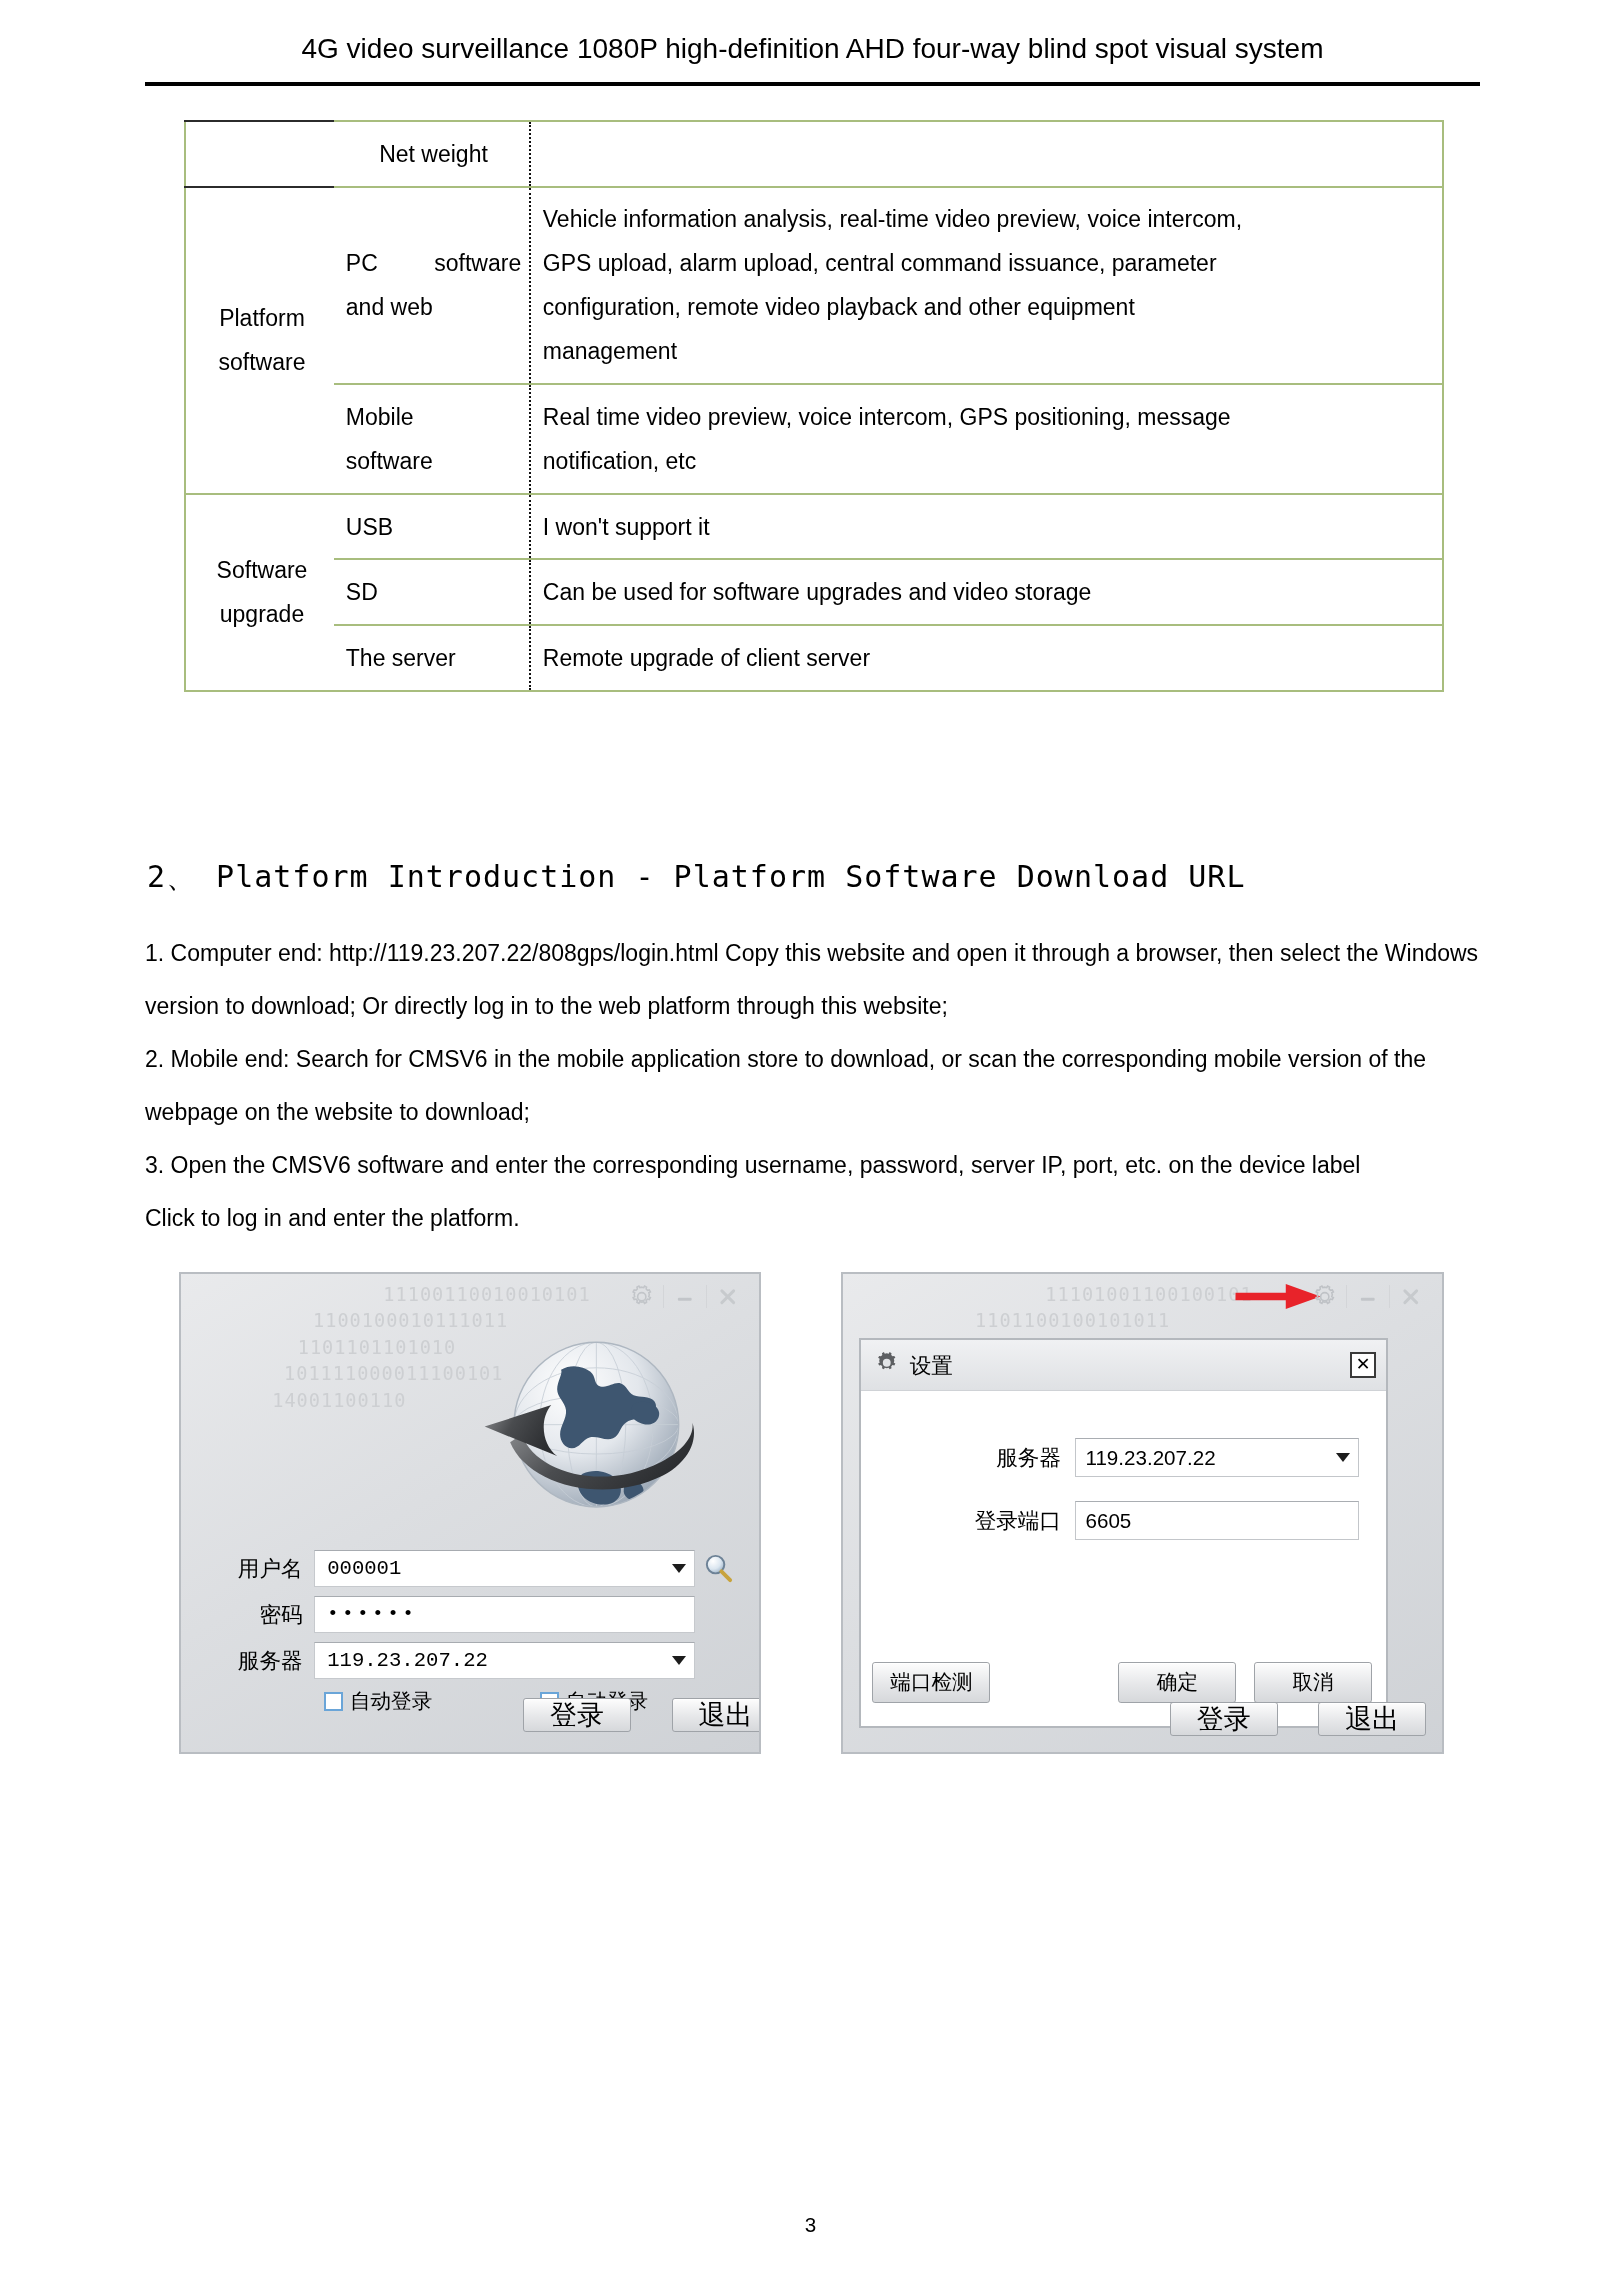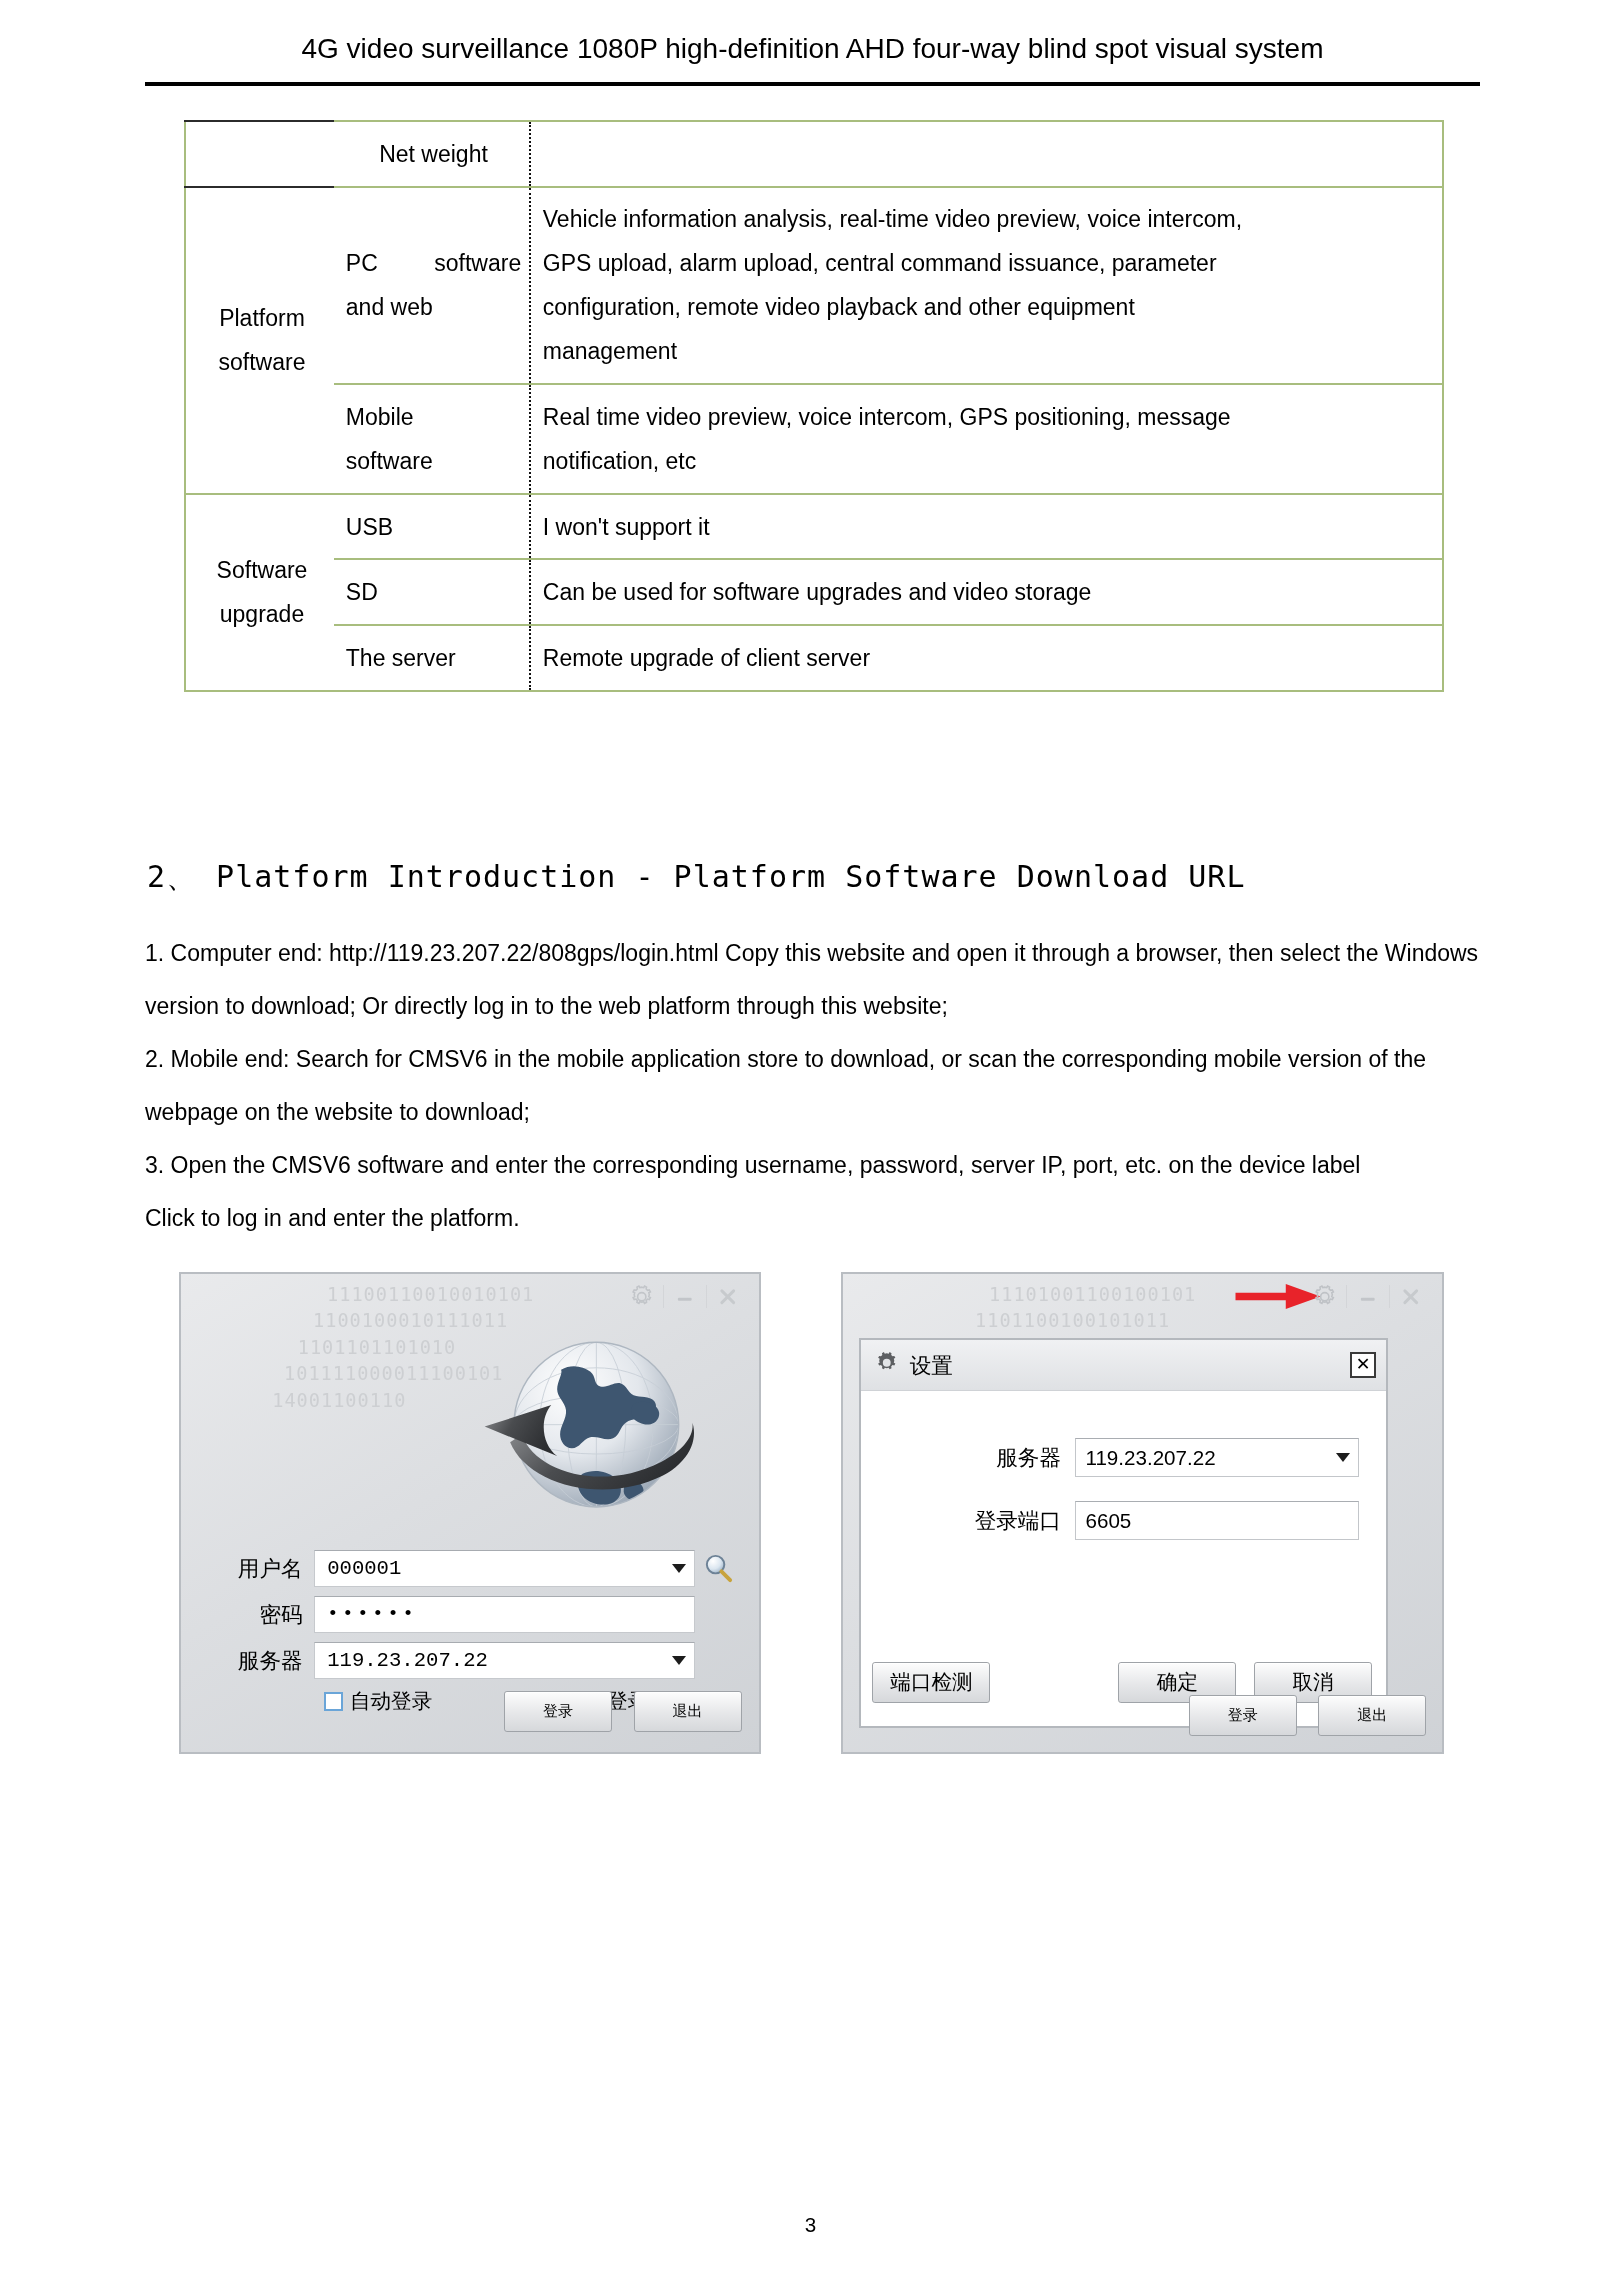--- a/index.html
+++ b/index.html
@@ -136,21 +136,21 @@
     top: 7.8px;
     width: 323px;
     font-family: "DejaVu Sans Mono", monospace;
     font-size: 18.6px;
     line-height: 26.5px;
     color: #cdcfd2;
     letter-spacing: 1px;
     white-space: nowrap;
     user-select: none;
   }
-  .binary-bg div:nth-child(1) { margin-left: 43px; }
+  .binary-bg div:nth-child(1) { margin-left: 83px; text-align: center; }
   .binary-bg div:nth-child(2) { margin-left: 29px; }
   .binary-bg div:nth-child(3) { margin-left: 13.7px; }
   .binary-bg div:nth-child(4) { margin-left: 0px; }
   .binary-bg div:nth-child(5) { margin-left: -11.8px; }
 
   .win-controls {
     position: absolute;
     top: 5.9px;
     right: 9.8px;
     display: flex;
@@ -253,30 +253,31 @@
   }
 
   .btn-row {
     position: absolute;
     display: flex;
     gap: 21.6px;
   }
   .btn-row-left { left: 323px; bottom: 19.6px; }
   .gui-btn {
     width: 108px;
-    height: 41px;
+    height: 34px;
     display: flex;
     align-items: center;
     justify-content: center;
-    font-size: 15px;
+    font-size: 27px;
     background: linear-gradient(#fdfdfd, #e6e7e9 55%, #d6d8db);
     border: 1px solid #9fa3a8;
     border-radius: 2.9px;
     box-shadow: inset 0 1px 0 #ffffff;
     box-sizing: border-box;
+    margin-left: 19px;
   }
 
   
   .settings-modal {
     position: absolute;
     left: 15.7px;
     top: 47px;
     width: 529px;
     height: 390px;
     background: #ffffff;

